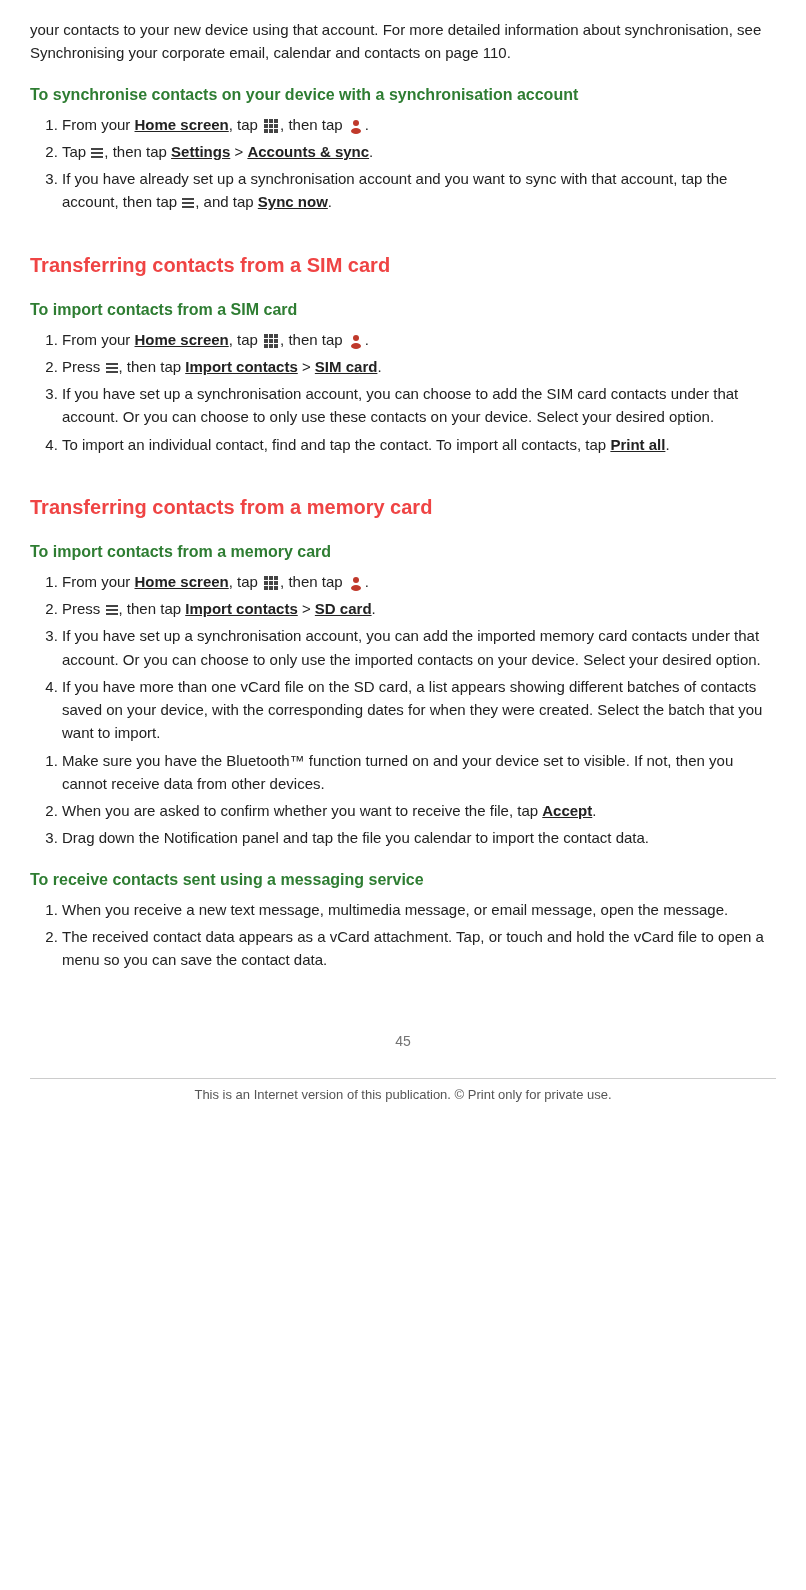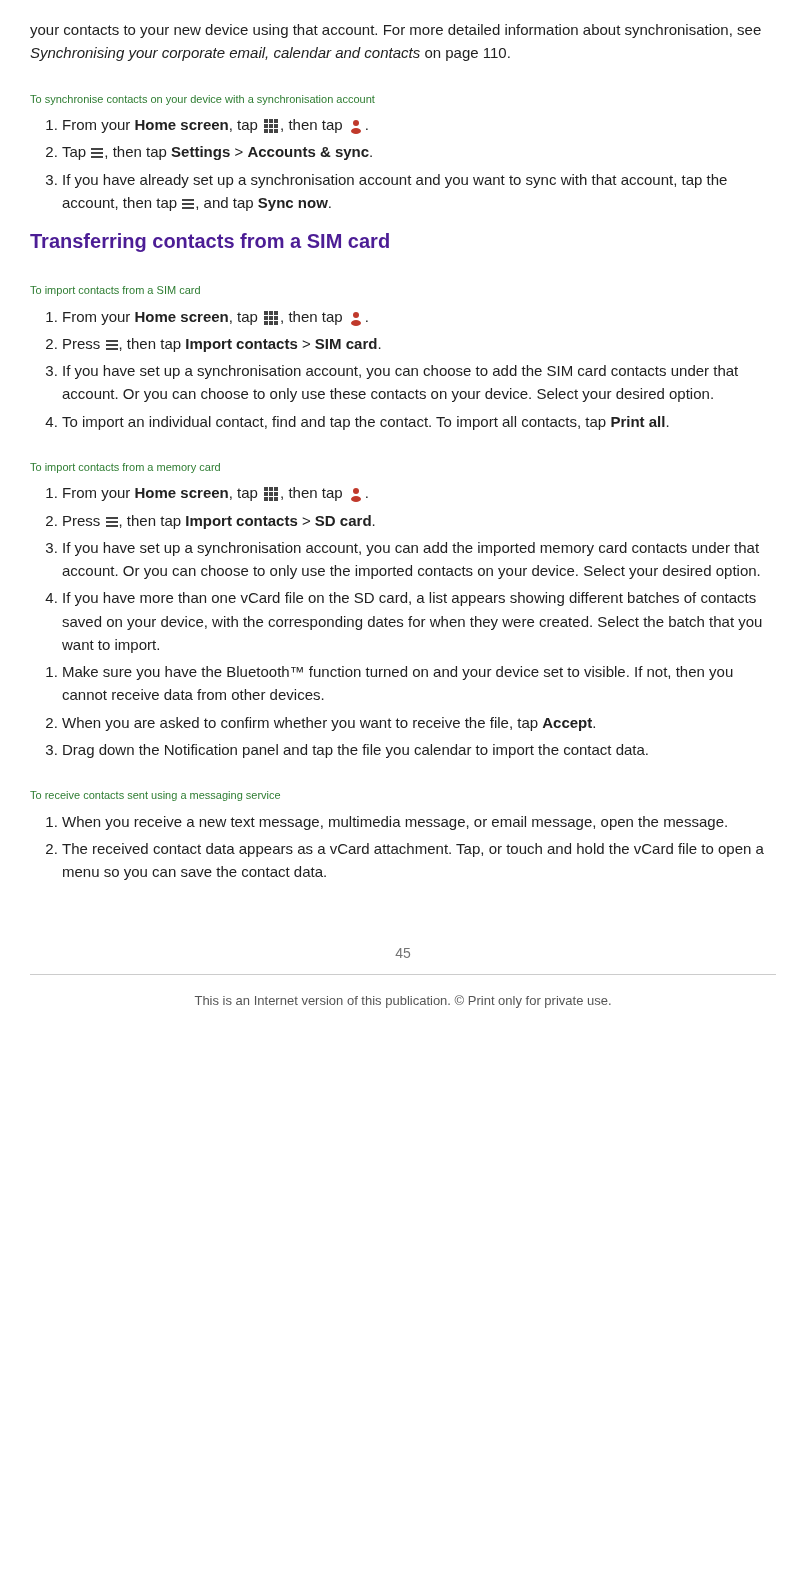--- a/index.html
+++ b/index.html
@@ -18,56 +18,56 @@
       min-height: 1590px;
     }
     .intro-para {
       margin-bottom: 10px;
       font-size: 15px;
       line-height: 1.55;
     }
     .section-heading {
       font-size: 20px;
       font-weight: bold;
-      margin-top: 12px;
+      margin-top: 36px;
       margin-bottom: 8px;
-      color: #4c1d95;
+      color: #ef4444;
     }
     .subsection-heading {
       color: #2e7d32;
-      font-size: 11px;
-      font-weight: normal;
-      margin-top: 26px;
+      font-size: 16px;
+      font-weight: bold;
+      margin-top: 18px;
       margin-bottom: 6px;
     }
     ol {
       margin-left: 18px;
       padding-left: 14px;
     }
     ol li {
       margin-bottom: 4px;
       font-size: 15px;
       line-height: 1.55;
     }
-    .bold { font-weight: bold; }
-    .italic { font-style: italic; }
+    .bold { font-weight: bold; text-decoration: underline; }
+    .italic { }
     .page-number {
       text-align: center;
       font-size: 14px;
       color: #737373;
       margin-top: 60px;
       margin-bottom: 8px;
     }
     .footer {
       text-align: center;
       font-size: 13px;
       color: #555;
       border-top: 1px solid #ccc;
-      padding-top: 16px;
-      margin-top: 10px;
+      padding-top: 6px;
+      margin-top: 26px;
     }
     .green { color: #2e7d32; }
   </style>
 </head>
 <body>
 
 <div class="page">
 
   <p class="intro-para">
     your contacts to your new device using that account. For more detailed information about synchronisation, see <span class="italic">Synchronising your corporate email, calendar and contacts</span> on page 110.
@@ -123,20 +123,21 @@
         </svg>.</li>
     <li>Press <svg width="12" height="12" viewBox="0 0 12 12" style="display:inline-block;vertical-align:middle;margin:0 1px">
           <rect x="0" y="1" width="12" height="2" fill="#444"></rect>
           <rect x="0" y="5" width="12" height="2" fill="#444"></rect>
           <rect x="0" y="9" width="12" height="2" fill="#444"></rect>
         </svg>, then tap <span class="bold">Import contacts</span> &gt; <span class="bold">SIM card</span>.</li>
     <li>If you have set up a synchronisation account, you can choose to add the SIM card contacts under that account. Or you can choose to only use these contacts on your device. Select your desired option.</li>
     <li>To import an individual contact, find and tap the contact. To import all contacts, tap <span class="bold">Print all</span>.</li>
   </ol>
 
+  <h2 class="section-heading">Transferring contacts from a memory card</h2>
 
   <p class="subsection-heading green">To import contacts from a memory card</p>
 
   <ol>
     <li>From your <span class="bold">Home screen</span>, tap <svg width="16" height="16" viewBox="0 0 16 16" style="display:inline-block;vertical-align:middle;margin:0 1px">
           <rect x="1" y="1" width="4" height="4" fill="#444"></rect>
           <rect x="6" y="1" width="4" height="4" fill="#444"></rect>
           <rect x="11" y="1" width="4" height="4" fill="#444"></rect>
           <rect x="1" y="6" width="4" height="4" fill="#444"></rect>
           <rect x="6" y="6" width="4" height="4" fill="#444"></rect>

